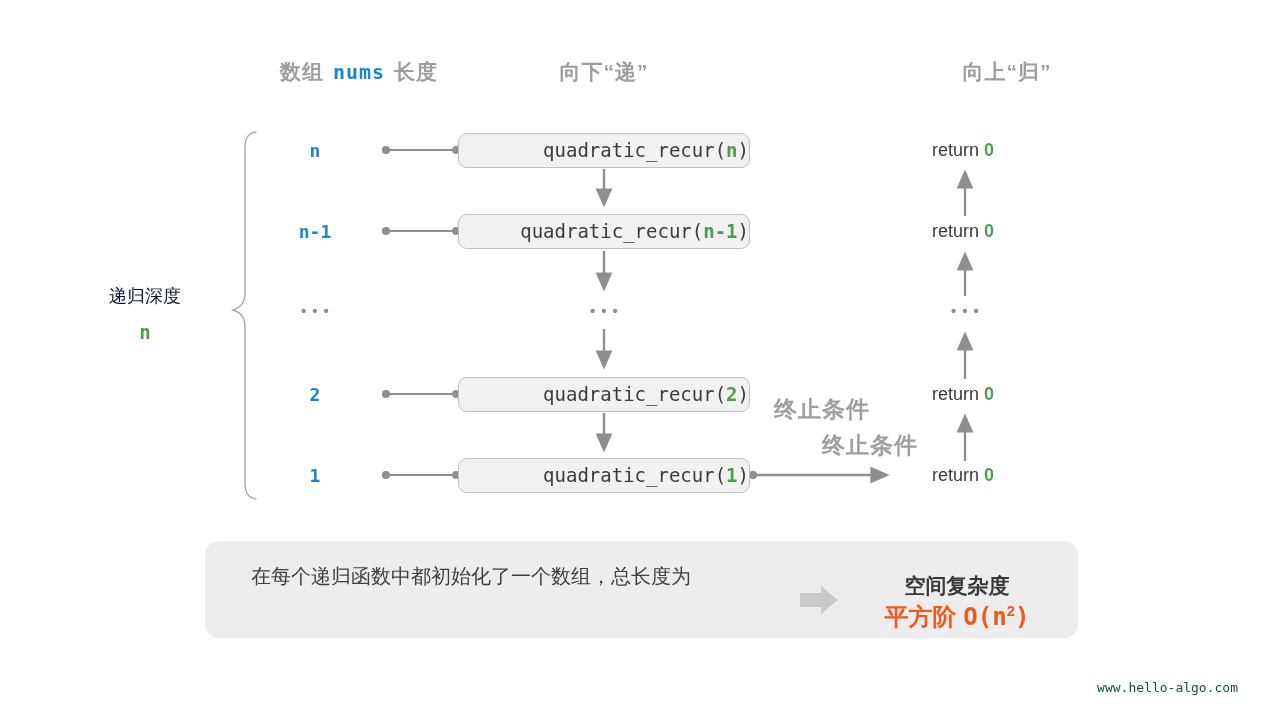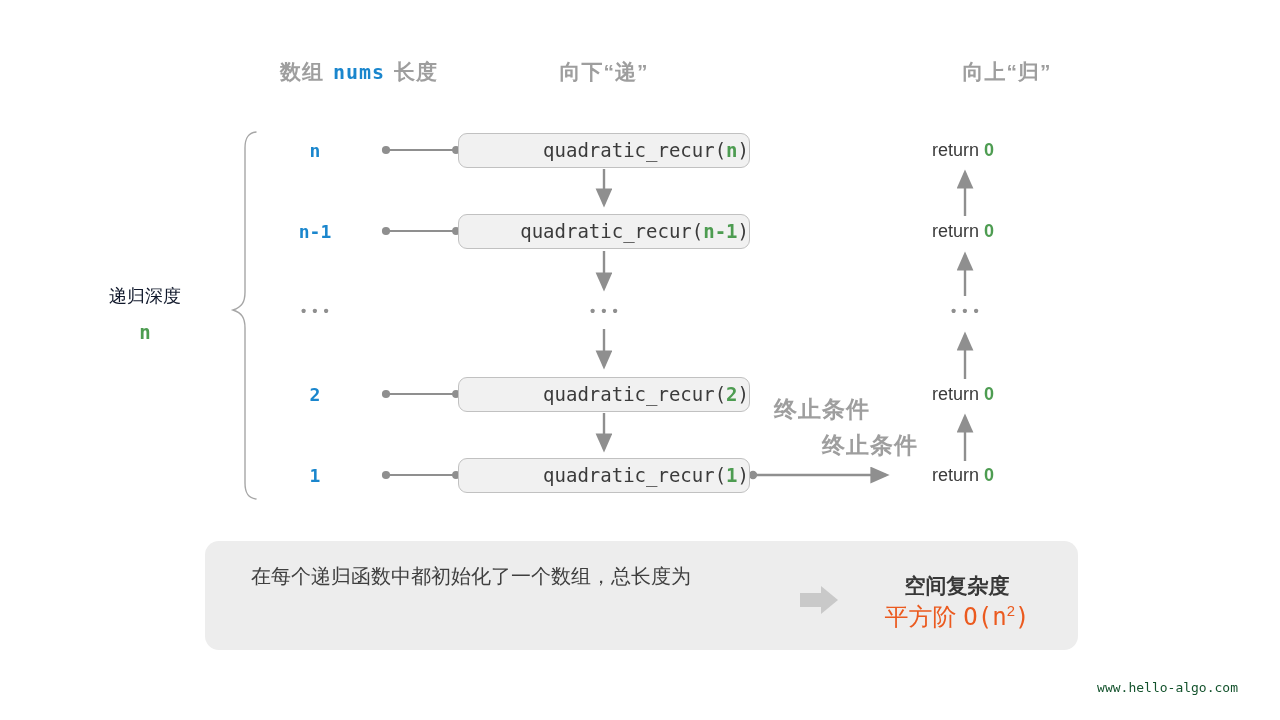--- a/index.html
+++ b/index.html
@@ -22,31 +22,31 @@
     font-family:"DejaVu Sans Mono", monospace; font-size:19px; color:#3b3b3b;
   }
   .arg { color:#4d9c51; font-weight:bold; }
   .ret { font-family:Liberation Sans, sans-serif; font-size:18px; color:#3b3b3b; }
   .zero { color:#4d9c51; font-weight:600; }
   .dots { color:#8f8f8f; font-size:15px; font-weight:bold; letter-spacing:6px; }
   .depth-label { color:#0f172a; font-size:18px; }
   .depth-value { color:#4d9c51; font-weight:bold; font-size:19px; font-family:"DejaVu Sans Mono", monospace; }
   .annot { color:#9e9e9e; font-weight:bold; font-size:23px; letter-spacing:1px; }
   .summary {
-    position:absolute; left:205px; top:541px; width:873px; height:109px;
+    position:absolute; left:205px; top:541px; width:873px; height:97px;
     background:#ededed; border-radius:14px;
   }
   .s-text { color:#3f3f3f; font-size:20px; font-weight:500; }
   .s-formula { font-size:21px; }
   .s-formula span { margin:0 5px; }
   .f-num { color:#1a86cd; font-weight:bold; font-family:"DejaVu Sans Mono", monospace; }
   .f-op  { color:#8c8c8c; font-family:"DejaVu Sans Mono", monospace; }
   .f-par { color:#4a4a4a; font-weight:bold; margin:0 0 !important; }
   .s-title { color:#383838; font-weight:bold; font-size:21px; }
-  .s-result { color:#eb5a1f; font-weight:normal; font-size:24px; }
+  .s-result { color:#eb5a1f; font-weight:bold; font-size:24px; }
   .s-result .code-o { font-family:"DejaVu Sans Mono", monospace; }
   .s-result sup { font-size:0.62em; }
   .block-arrow { display:flex; align-items:center; }
   .ba-rect { width:21px; height:14px; background:#c9c9c9; }
   .ba-tri { width:0; height:0; border-top:14px solid transparent; border-bottom:14px solid transparent; border-left:17px solid #c9c9c9; }
   .watermark { color:#14532d; font-family:"DejaVu Sans Mono", monospace; font-size:13px; }
 </style>
 </head>
 <body>
 

